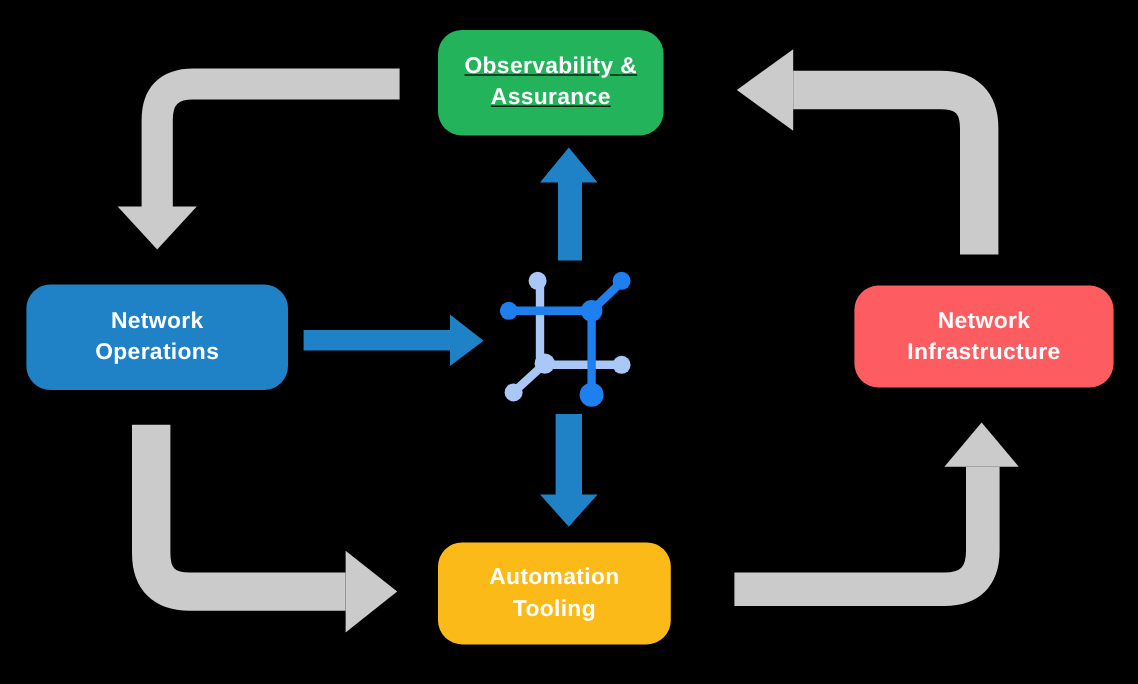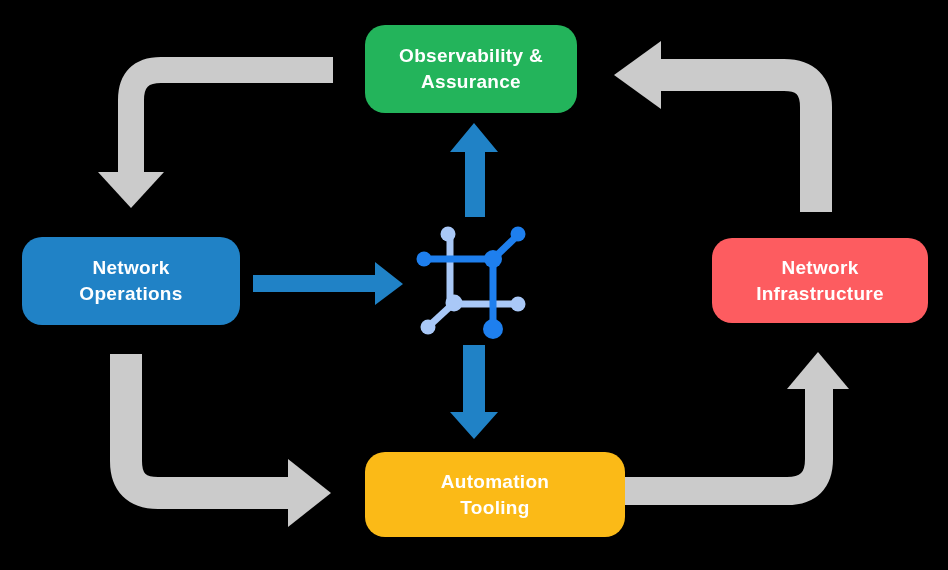--- a/index.html
+++ b/index.html
@@ -22,24 +22,24 @@
     text-align: center;
   }
   .node-label {
     white-space: pre-line;
     color: #fff;
     font-size: 19px;
     line-height: 26px;
     font-weight: 600;
     letter-spacing: 0.3px;
   }
-  .node-observability   { left: 365px; top: 25px;  width: 212px; height: 88px; background: #23b45b; }
+  .node-observability   { left: 365px; top: 25px;  width: 188px; height: 88px; background: #23b45b; text-decoration: underline; }
   .node-operations      { left: 22px;  top: 237px; width: 218px; height: 88px; background: #2082c6; }
   .node-infrastructure  { left: 712px; top: 238px; width: 216px; height: 85px; background: #fd5c60; }
-  .node-tooling         { left: 365px; top: 452px; width: 260px; height: 85px; background: #fbba17; }
+  .node-tooling         { left: 365px; top: 452px; width: 194px; height: 85px; background: #fbba17; }
 </style>
 </head>
 <body>
 
 <div class="stage">
 
   <svg class="layer" viewBox="0 0 948 570">
 
     <g>
       <path d="M 333 70 L 161 70 Q 131 70 131 100 L 131 174" fill="none" stroke="#cbcbcb" stroke-width="26"></path>

